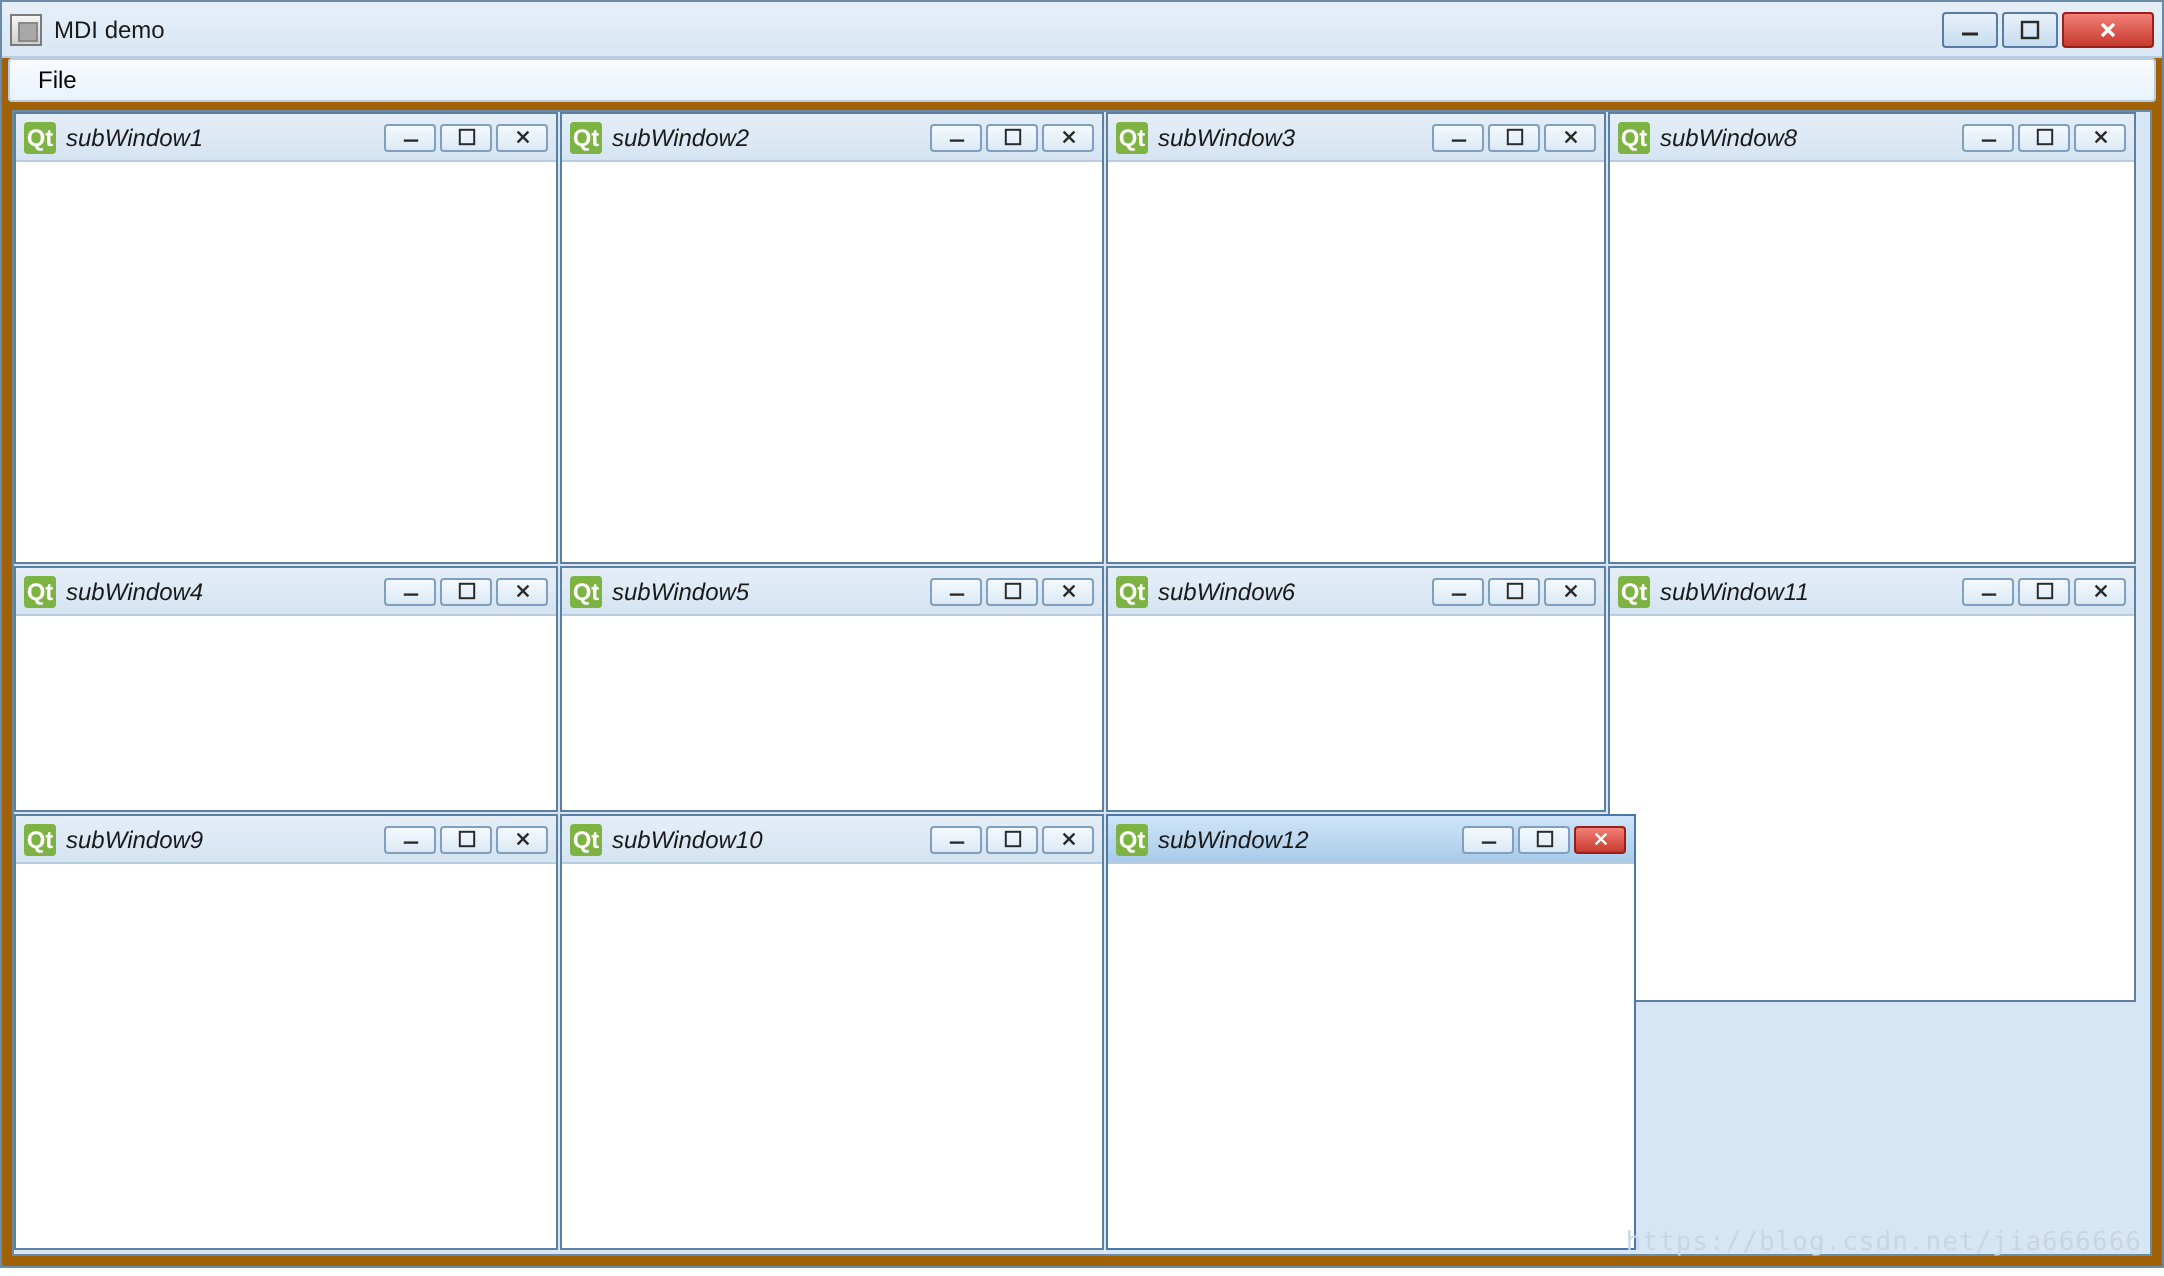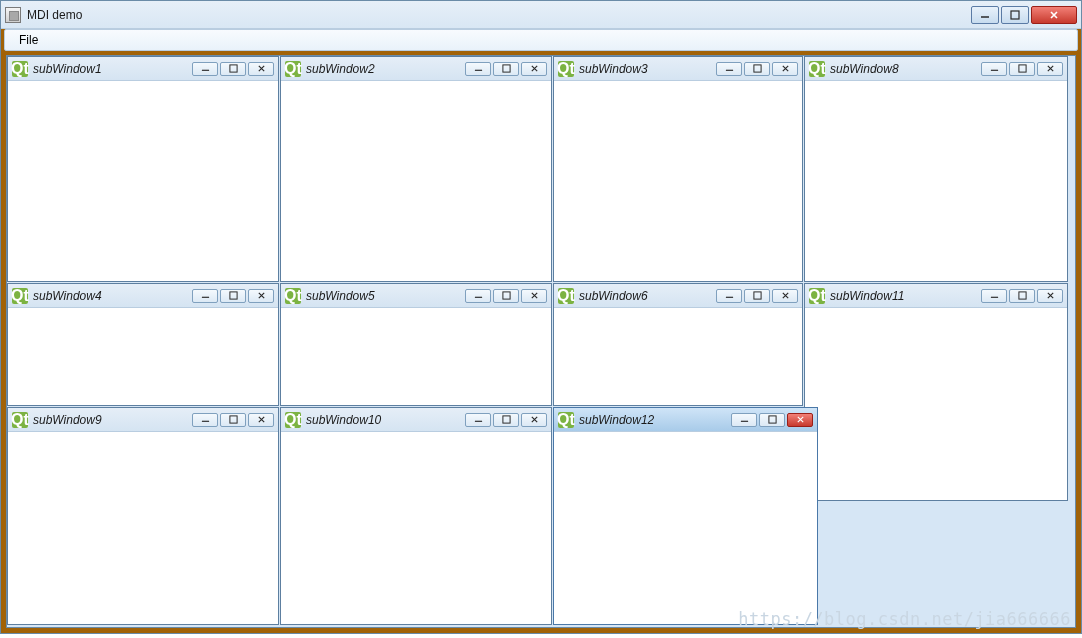--- a/index.html
+++ b/index.html
@@ -20,31 +20,31 @@
 .menubar-item { padding: 2px 8px; cursor: pointer; }
 
 .mdi-area { position:absolute; left:5px; right:5px; top:54px; bottom:5px; background:#d6e6f5; border:1px solid #6a8ba7; overflow:hidden; }
 
 .subwin { position:absolute; background:#fff; border:1px solid #5d7fa0; }
 .subwin.inactive .sub-titlebar { background: linear-gradient(#e5eef7,#d5e4f2); }
 .subwin.active { border-color:#4a78a8; }
 .subwin.active .sub-titlebar { background: linear-gradient(#cfe4f7,#a8cbe9); }
 
 .sub-titlebar { height:24px; display:flex; align-items:center; padding:0 4px; border-bottom:1px solid #b9cde0; }
-.qt-icon { width:16px; height:16px; background:#7cb342; color:#fff; font-weight:bold; font-size:16px; display:flex; align-items:center; justify-content:center; border-radius:2px; margin-right:5px; font-family:Arial,sans-serif; }
+.qt-icon { width:16px; height:16px; background:#7cb342; color:#fff; font-weight:bold; font-size:12px; display:flex; align-items:center; justify-content:center; border-radius:2px; margin-right:5px; font-family:Arial,sans-serif; }
 .sub-title { flex:1; color:#1a1a1a;font-style:italic; }
 .sub-controls { display:flex; gap:2px; }
 .subbtn { width:26px; height:14px; border:1px solid #7fa0be; background:linear-gradient(#f4f9fd,#dce9f5); border-radius:2px; display:flex; align-items:center; justify-content:center; cursor:pointer; }
 .subbtn svg { width:9px; height:9px; }
 .subbtn.close-active { background: linear-gradient(#f28077,#c73a2e); border-color:#9a1f18; }
 .subbtn.close-active svg path { stroke:#fff; }
 
 .sub-content { position:absolute; left:1px; right:1px; top:25px; bottom:1px; background:#fff; }
 
-.watermark { position:absolute; right:10px; bottom:4px; color:#c9d6e2; font-family:monospace; font-size:17px; letter-spacing:0.5px; pointer-events:none; }
+.watermark { position:absolute; right:10px; bottom:4px; color:#c9d6e2; font-family:monospace; font-size:13px; letter-spacing:0.5px; pointer-events:none; }
 </style>
 </head>
 <body>
 
 <div class="main-window">
 
   <div class="main-titlebar">
     <div class="main-icon"></div>
     <div class="main-title">MDI demo</div>
     <div class="main-controls">

